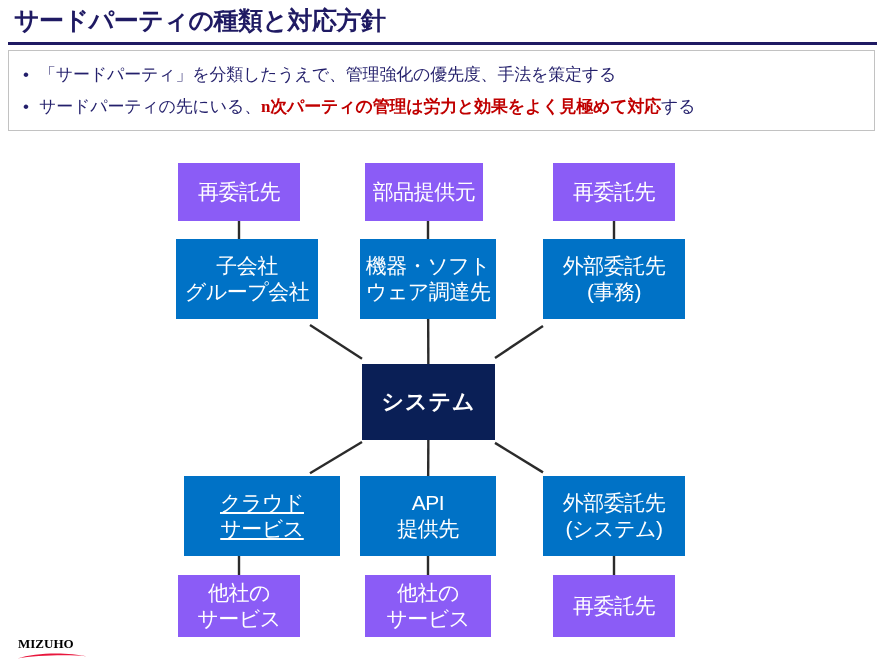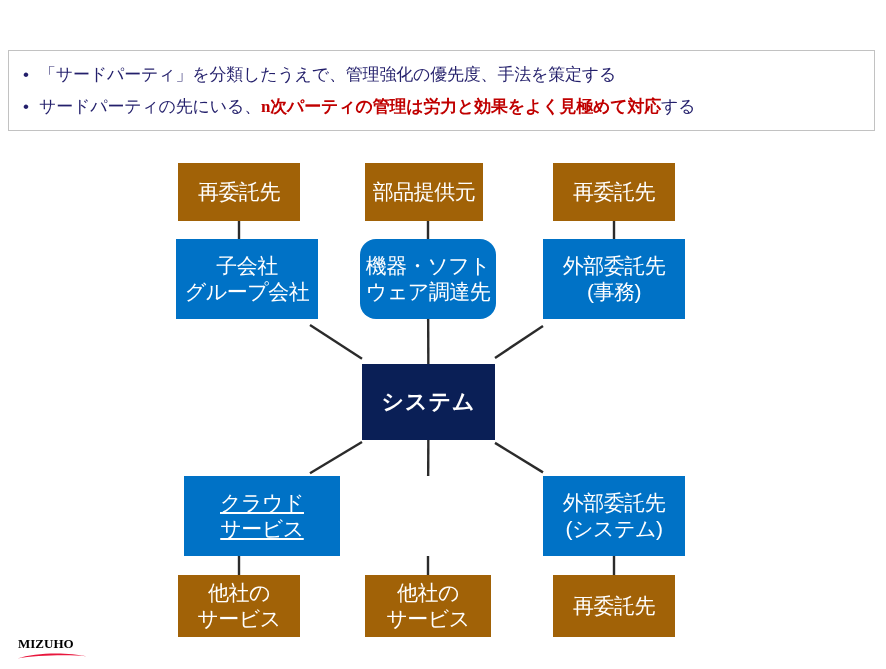--- a/index.html
+++ b/index.html
@@ -107,21 +107,21 @@
     display: flex;
     align-items: center;
     justify-content: center;
     text-align: center;
     color: #ffffff;
     font-size: 21px;
     line-height: 26px;
     letter-spacing: -0.5px;
     white-space: pre-line;
   }
-  .node.green  { background: #a16207; }
+  .node.green  { background: #8b5cf6; }
   .node.blue   { background: #0072c6; }
   .node.navy   {
     background: #0a1f56;
     font-weight: bold;
     font-size: 22px;
     letter-spacing: 1px;
   }
 
   
   #footer-logo {
@@ -147,20 +147,24 @@
     top: 15px;
     width: 72px;
     height: 9px;
   }
 </style>
 </head>
 <body>
 
 <div id="slide">
 
+  <div id="title-bar">
+    <div id="page-title">サードパーティの種類と対応方針</div>
+    <div id="title-rule"></div>
+  </div>
 
   <div id="bullet-box">
     <div class="bullet-row" id="bullet-row-0">
       <span class="bullet-dot">•</span>
       <span class="bullet-text" id="bullet-text-0"><span>「サードパーティ」を分類したうえで、管理強化の優先度、手法を策定する</span></span>
     </div>
     <div class="bullet-row" id="bullet-row-1">
       <span class="bullet-dot">•</span>
       <span class="bullet-text" id="bullet-text-1"><span>サードパーティの先にいる、</span><span class="hl">n次パーティの管理は労力と効果をよく見極めて対応</span><span>する</span></span>
     </div>
@@ -181,26 +185,28 @@
         <line x1="428" y1="425" x2="428" y2="444" stroke="#2b2b2b" stroke-width="2.4"></line>
         <line x1="614" y1="425" x2="614" y2="444" stroke="#2b2b2b" stroke-width="2.4"></line>
       </svg>
 
   <div class="node navy" style="left: 362px; top: 233px; width: 133px; height: 76px;"><span>システム</span></div>
       <div class="node green" style="left: 178px; top: 32px; width: 122px; height: 58px;"><span>再委託先</span></div>
       <div class="node green" style="left: 365px; top: 32px; width: 118px; height: 58px;"><span>部品提供元</span></div>
       <div class="node green" style="left: 553px; top: 32px; width: 122px; height: 58px;"><span>再委託先</span></div>
       <div class="node blue" style="left: 176px; top: 108px; width: 142px; height: 80px;"><span>子会社
 グループ会社</span></div>
-      <div class="node blue" style="left: 360px; top: 108px; width: 136px; height: 80px; border-radius: 16px;"><span>機器・ソフト
+      <div class="node blue" style="left: 360px; top: 108px; width: 136px; height: 80px;"><span>機器・ソフト
 ウェア調達先</span></div>
       <div class="node blue" style="left: 543px; top: 108px; width: 142px; height: 80px;"><span>外部委託先
 (事務)</span></div>
       <div class="node blue" style="left: 184px; top: 345px; width: 156px; height: 80px; text-decoration: underline;"><span>クラウド
 サービス</span></div>
+      <div class="node blue" style="left: 360px; top: 345px; width: 136px; height: 80px;"><span>API
+提供先</span></div>
       <div class="node blue" style="left: 543px; top: 345px; width: 142px; height: 80px;"><span>外部委託先
 (システム)</span></div>
       <div class="node green" style="left: 178px; top: 444px; width: 122px; height: 62px;"><span>他社の
 サービス</span></div>
       <div class="node green" style="left: 365px; top: 444px; width: 126px; height: 62px;"><span>他社の
 サービス</span></div>
       <div class="node green" style="left: 553px; top: 444px; width: 122px; height: 62px;"><span>再委託先</span></div>
     </div>
 
   <div id="footer-logo">

